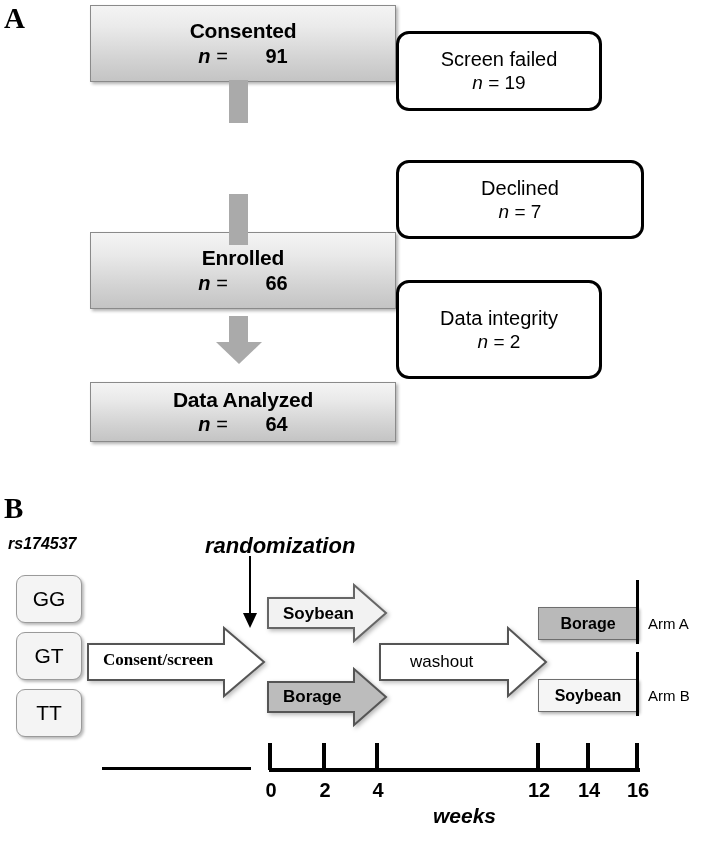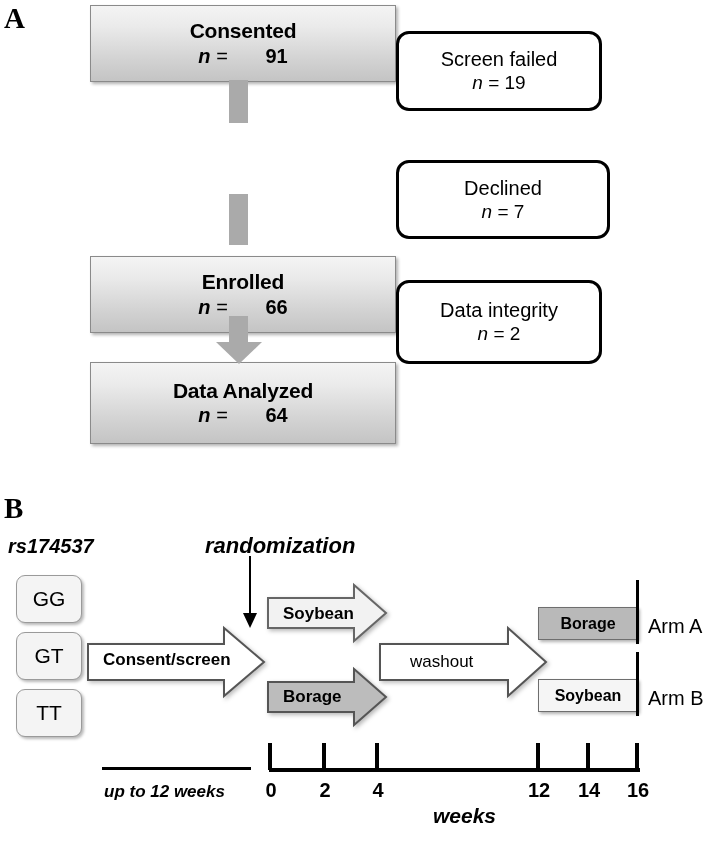--- a/index.html
+++ b/index.html
@@ -62,22 +62,22 @@
     font-style: italic;
     font-weight: bold;
   }
   .flow-box .count .num {
     font-weight: bold;
     margin-left: 32px;
   }
 
   #box-consented      { left: 90px;  top: 5px;   width: 306px; height: 77px; }
   #box-eligible       { left: 90px;  top: 120px; width: 306px; height: 77px; }
-  #box-enrolled       { left: 90px;  top: 256px; width: 306px; height: 77px; }
-  #box-data-analyzed  { left: 90px;  top: 362px; width: 306px; height: 82px; }
+  #box-enrolled       { left: 90px;  top: 232px; width: 306px; height: 77px; }
+  #box-data-analyzed  { left: 90px;  top: 382px; width: 306px; height: 60px; }
 
   
   .excl-box {
     position: absolute;
     background: #ffffff;
     border: 3px solid #000000;
     border-radius: 13px;
     display: flex;
     flex-direction: column;
     align-items: center;
@@ -92,22 +92,22 @@
   }
   .excl-box .count {
     font-size: 19px;
     color: #000;
     line-height: 1.15;
     margin-top: 1px;
   }
   .excl-box .count .ital { font-style: italic; }
 
   #box-screen-failed { left: 396px; top: 31px;  width: 206px; height: 80px; justify-content: center; }
-  #box-declined      { left: 396px; top: 160px; width: 214px; height: 79px; }
-  #box-data-integrity{ left: 396px; top: 280px; width: 206px; height: 84px; justify-content: center; }
+  #box-declined      { left: 396px; top: 160px; width: 248px; height: 79px; }
+  #box-data-integrity{ left: 396px; top: 280px; width: 206px; height: 99px; justify-content: center; }
 
   
   .connector {
     position: absolute;
     background: #aaaaaa;
     z-index: 1;
   }
   #conn-1 { left: 229px; top: 80px;  width: 19px; height: 43px; }
   #conn-2 { left: 229px; top: 194px; width: 19px; height: 51px; }
   #conn-3 { left: 229px; top: 316px; width: 19px; height: 28px; }
@@ -118,21 +118,21 @@
     border-left: 23px solid transparent;
     border-right: 23px solid transparent;
     border-top: 22px solid #aaaaaa;
     z-index: 1;
   }
 
   
   #rs-label {
     position: absolute;
     left: 8px; top: 535px;
-    font-size: 20px;
+    font-size: 16px;
     font-weight: bold;
     font-style: italic;
     color: #000;
   }
 
   
   .geno-box {
     position: absolute;
     width: 66px;
     height: 48px;
@@ -153,21 +153,21 @@
 
   
   .arrow-svg { position: absolute; overflow: visible; }
   .arrow-label {
     position: absolute;
     font-size: 17px;
     color: #000;
     font-weight: bold;
     white-space: nowrap;
   }
-  #lbl-consent  { left: 103px; top: 650px; }
+  #lbl-consent  { left: 103px; top: 650px; font-family: Liberation Serif, serif; }
   #lbl-soybean  { left: 283px; top: 604px; }
   #lbl-borage   { left: 283px; top: 687px; }
   #lbl-washout  { left: 410px; top: 652px; font-weight: normal; }
 
   
   #randomization-label {
     position: absolute;
     left: 205px; top: 533px;
     font-size: 22px;
     font-style: italic;
@@ -190,21 +190,21 @@
     font-size: 16px;
     font-weight: bold;
     color: #000;
     z-index: 3;
   }
   #arm-a-box { left: 538px; top: 607px; background: #b9b9b9; }
   #arm-b-box { left: 538px; top: 679px; background: #f5f5f5; }
 
   .arm-label {
     position: absolute;
-    font-size: 20px;
+    font-size: 15px;
     color: #000;
     white-space: nowrap;
   }
   #arm-a-label { left: 648px; top: 615px; }
   #arm-b-label { left: 648px; top: 687px; }
 
   
   .arm-endbar {
     position: absolute;
     width: 3px;
@@ -350,21 +350,20 @@
   <div class="arm-endbar" id="arm-a-endbar"></div>
   <div class="arm-endbar" id="arm-b-endbar"></div>
 
   <div class="arm-box" id="arm-a-box">Borage</div>
   <div class="arm-label" id="arm-a-label">Arm A</div>
 
   <div class="arm-box" id="arm-b-box">Soybean</div>
   <div class="arm-label" id="arm-b-label">Arm B</div>
 
   <div id="screen-line"></div>
-  <div id="screen-line-label">up to 12 weeks</div>
 
   <div id="timeline-axis"></div>
   <div id="timeline-ticks">
       <div class="tick" style="left: 268px;"></div>
       <div class="tick-label" style="left: 271px;">0</div>
       <div class="tick" style="left: 322px;"></div>
       <div class="tick-label" style="left: 325px;">2</div>
       <div class="tick" style="left: 375px;"></div>
       <div class="tick-label" style="left: 378px;">4</div>
       <div class="tick" style="left: 536px;"></div>

